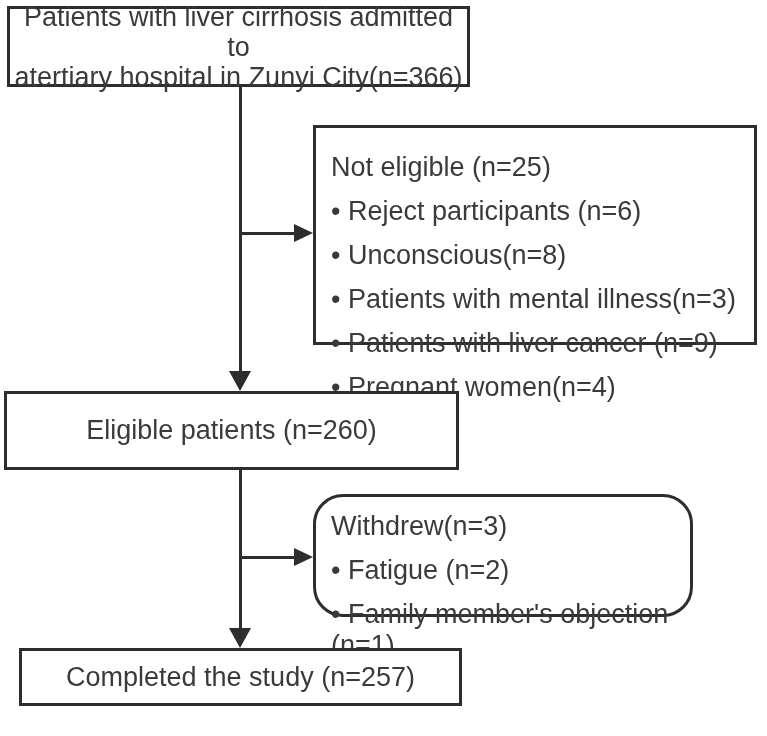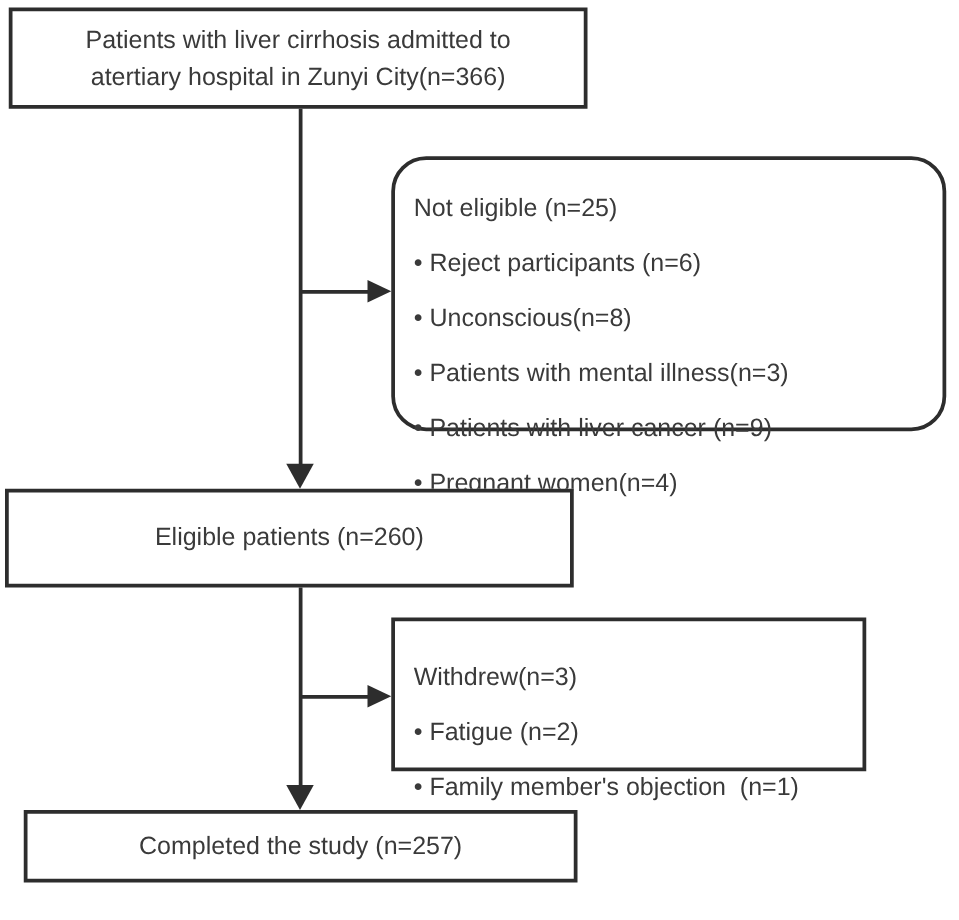--- a/index.html
+++ b/index.html
@@ -14,33 +14,33 @@
     background: #ffffff;
     font-family: "Liberation Sans", sans-serif;
     color: #3a3a3a;
     overflow: hidden;
   }
   .box {
     position: absolute;
     box-sizing: border-box;
     border: 3px solid #2d2d2d;
     background: #ffffff;
-    font-size: 20px;
+    font-size: 27px;
   }
   .box.center {
     display: flex;
     flex-direction: column;
     align-items: center;
     justify-content: center;
     text-align: center;
   }
   .box-admitted   { left: 7px;   top: 6px;   width: 463px; height: 81px;  line-height: 30px; }
-  .box-noteligible{ left: 313px; top: 125px; width: 444px; height: 220px; padding: 24px 8px 0 15px; line-height: 31px; border-radius: 28px; }
+  .box-noteligible{ left: 313px; top: 125px; width: 444px; height: 220px; padding: 24px 8px 0 15px; line-height: 31px; }
   .box-eligible   { left: 4px;  top: 391px; width: 455px; height: 79px;  }
-  .box-withdrew   { left: 313px; top: 494px; width: 380px; height: 123px; padding: 30px 8px 0 15px; line-height: 31px; }
+  .box-withdrew   { left: 313px; top: 494px; width: 380px; height: 123px; padding: 14px 8px 0 15px; line-height: 31px; border-radius: 30px; }
   .box-completed  { left: 19px;  top: 648px; width: 443px; height: 58px;  }
   .line-txt { white-space: pre-wrap; }
   ul.plain {
     margin: 0;
     padding: 0;
     list-style: none;
   }
   ul.plain li { white-space: pre-wrap; margin-top: 13px; }
   .connector {
     position: absolute;

